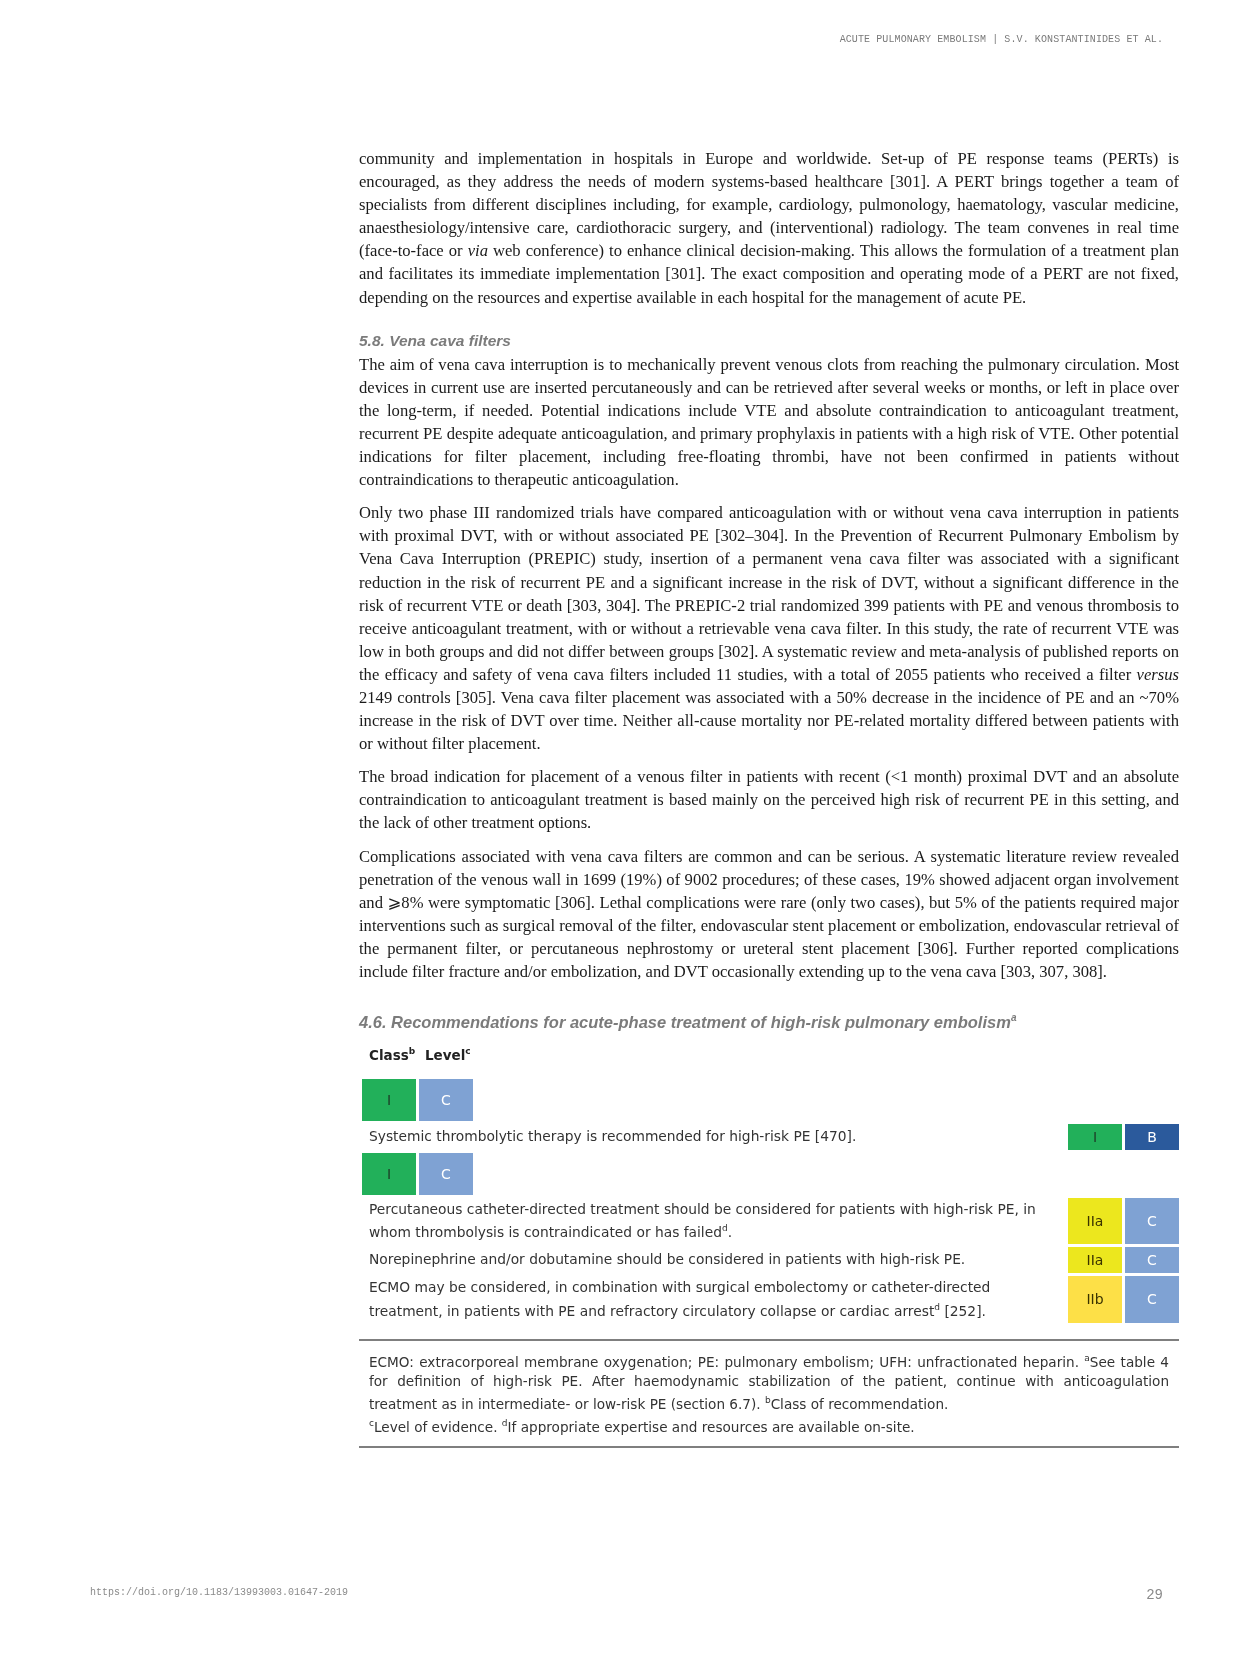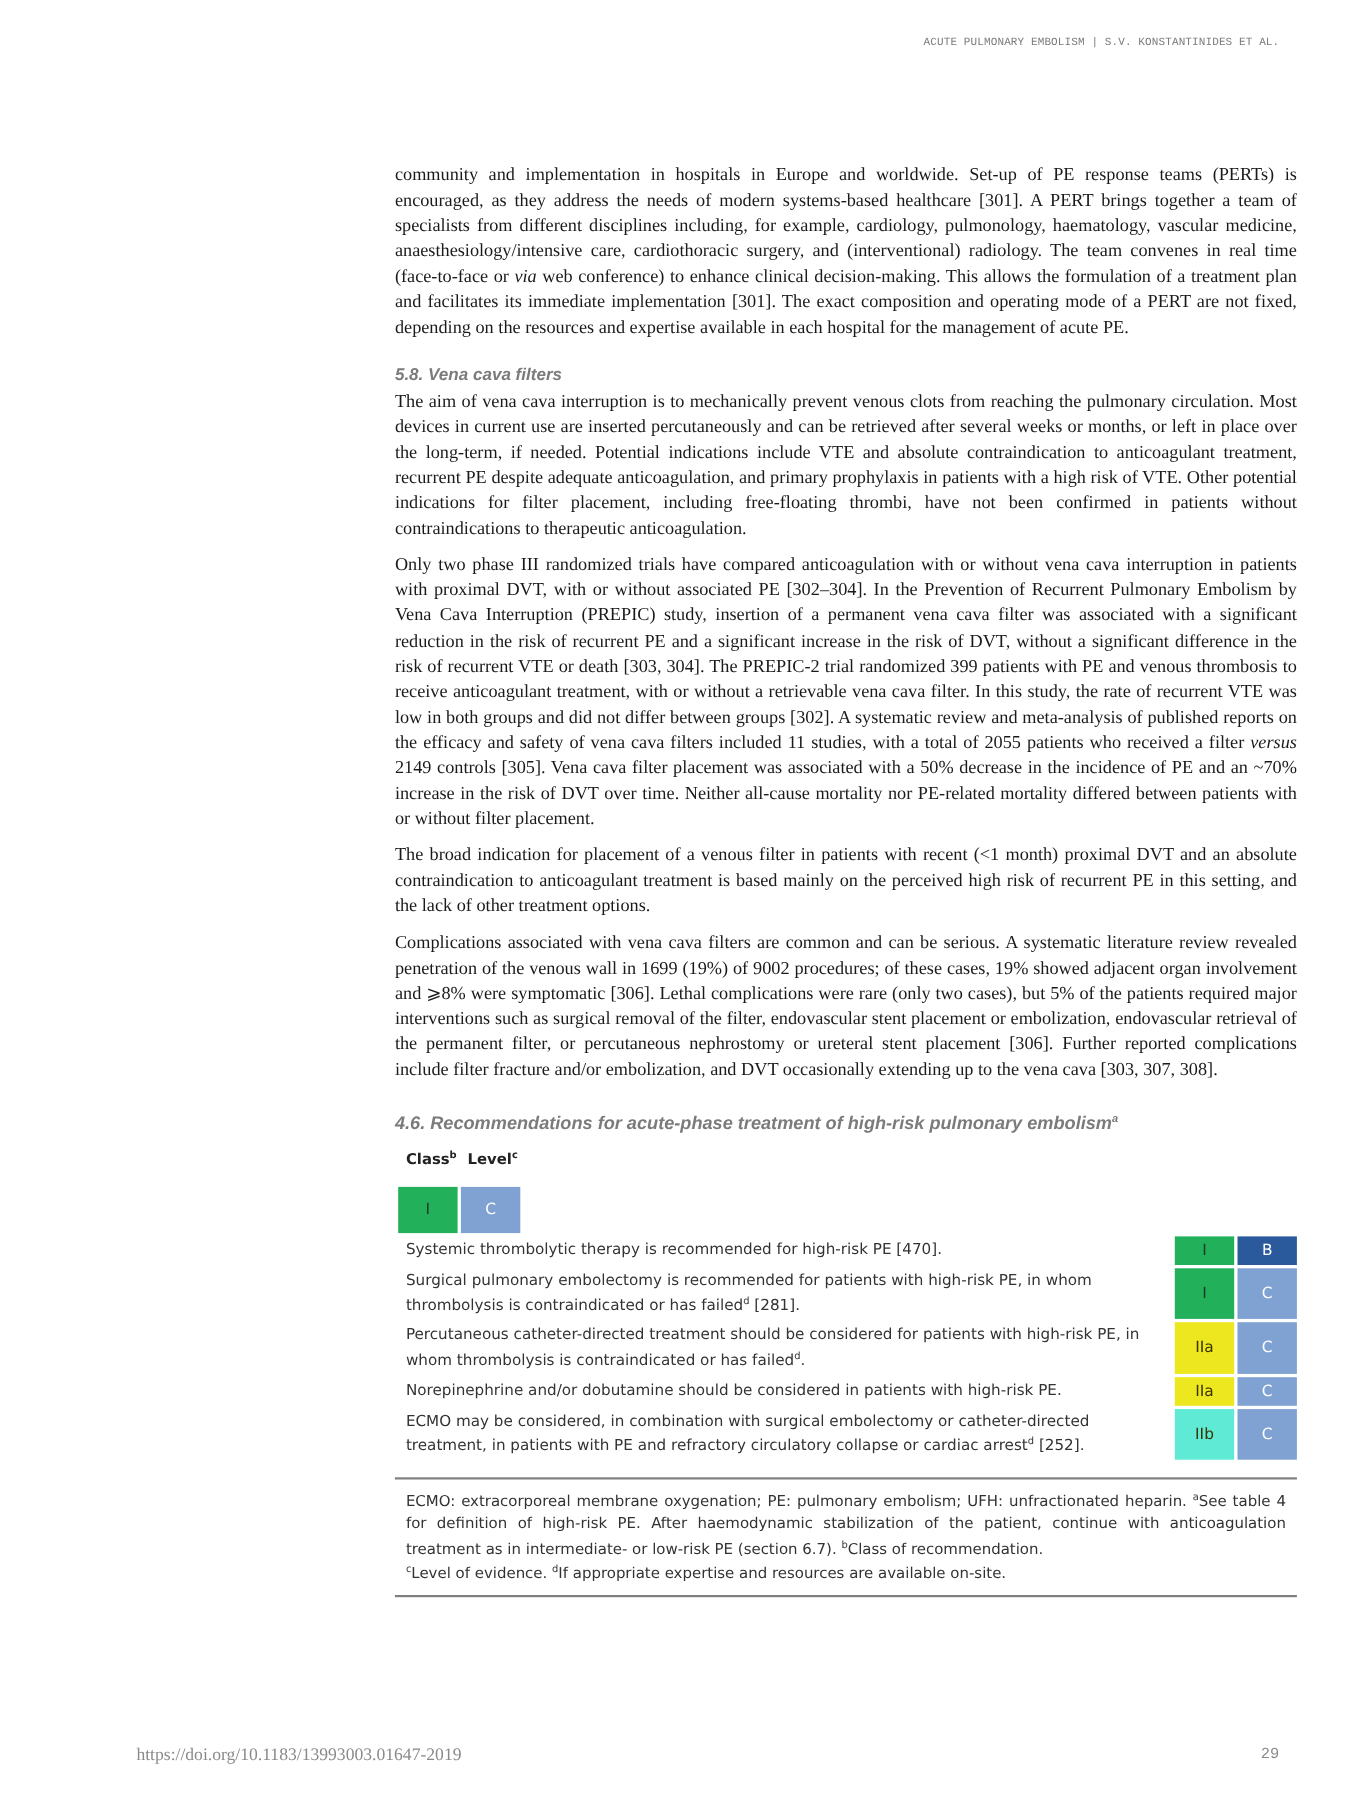--- a/index.html
+++ b/index.html
@@ -49,21 +49,21 @@
   .cell.level { margin-right: 0; }
   .footnote-rule { border-top: 2px solid #7f7f7f; margin-top: 16px; }
   .footnote {
     font-family: "DejaVu Sans", sans-serif; font-size: 13.6px; line-height: 19.3px; color: #333;
     padding: 8px 10px 9px 10px; text-align: justify;
   }
   .footnote sup { font-size: 9px; }
   .footnote-rule-bottom { border-top: 2px solid #7f7f7f; }
   .footer-doi {
     position: absolute; left: 90px; top: 1587px;
-    font-family: Liberation Serif, serif; font-size: 16px; color: #8a8a8a; margin-left: 34px;
+    font-family: Liberation Mono, monospace; font-size: 10px; color: #8a8a8a;
   }
   .footer-page {
     position: absolute; right: 78px; top: 1587px;
     font-family: Liberation Mono, monospace; font-size: 14px; color: #8a8a8a;
   }
 </style>
 </head>
 <body>
 
 <div class="running-head">ACUTE PULMONARY EMBOLISM  |  S.V. KONSTANTINIDES ET AL.</div>
@@ -92,23 +92,20 @@
           <div class="cell level" style="background: rgb(127, 162, 211); color: rgb(255, 255, 255);">C</div>
         </div>
         <div class="rec-row" style="min-height: 26px;">
           <div class="rec-text">
             <span>Systemic thrombolytic therapy is recommended for high-risk PE [470].</span>
           </div>
           <div class="cell class" style="background: rgb(34, 176, 90); color: rgb(28, 59, 38);">I</div>
           <div class="cell level" style="background: rgb(43, 90, 156); color: rgb(255, 255, 255);">B</div>
         </div>
         <div class="rec-row" style="min-height: 42px;">
-          <div class="rec-text">
-            <span>Surgical pulmonary embolectomy is recommended for patients with high-risk PE, in whom thrombolysis is contraindicated or has failed<sup>d</sup> [281].</span>
-          </div>
           <div class="cell class" style="background: rgb(34, 176, 90); color: rgb(28, 59, 38);">I</div>
           <div class="cell level" style="background: rgb(127, 162, 211); color: rgb(255, 255, 255);">C</div>
         </div>
         <div class="rec-row" style="min-height: 42px;">
           <div class="rec-text">
             <span>Percutaneous catheter-directed treatment should be considered for patients with high-risk PE, in whom thrombolysis is contraindicated or has failed<sup>d</sup>.</span>
           </div>
           <div class="cell class" style="background: rgb(236, 231, 30); color: rgb(58, 51, 0);">IIa</div>
           <div class="cell level" style="background: rgb(127, 162, 211); color: rgb(255, 255, 255);">C</div>
         </div>
@@ -116,21 +113,21 @@
           <div class="rec-text">
             <span>Norepinephrine and/or dobutamine should be considered in patients with high-risk PE.</span>
           </div>
           <div class="cell class" style="background: rgb(236, 231, 30); color: rgb(58, 51, 0);">IIa</div>
           <div class="cell level" style="background: rgb(127, 162, 211); color: rgb(255, 255, 255);">C</div>
         </div>
         <div class="rec-row" style="min-height: 42px;">
           <div class="rec-text">
             <span>ECMO may be considered, in combination with surgical embolectomy or catheter-directed treatment, in patients with PE and refractory circulatory collapse or cardiac arrest<sup>d</sup> [252].</span>
           </div>
-          <div class="cell class" style="background: #5eead4; color: rgb(58, 51, 0);">IIb</div>
+          <div class="cell class" style="background: #fde047; color: rgb(58, 51, 0);">IIb</div>
           <div class="cell level" style="background: rgb(127, 162, 211); color: rgb(255, 255, 255);">C</div>
         </div>
       </div>
   </div>
 
   <div class="footnote-rule"></div>
   <div class="footnote">
     <span>ECMO: extracorporeal membrane oxygenation; PE: pulmonary embolism; UFH: unfractionated heparin. </span><sup>a</sup><span>See table 4 for definition of high-risk PE. After haemodynamic stabilization of the patient, continue with anticoagulation treatment as in intermediate- or low-risk PE (section 6.7). </span><sup>b</sup><span>Class of recommendation. </span><br><sup>c</sup><span>Level of evidence. </span><sup>d</sup><span>If appropriate expertise and resources are available on-site.</span>
   </div>
   <div class="footnote-rule-bottom"></div>

